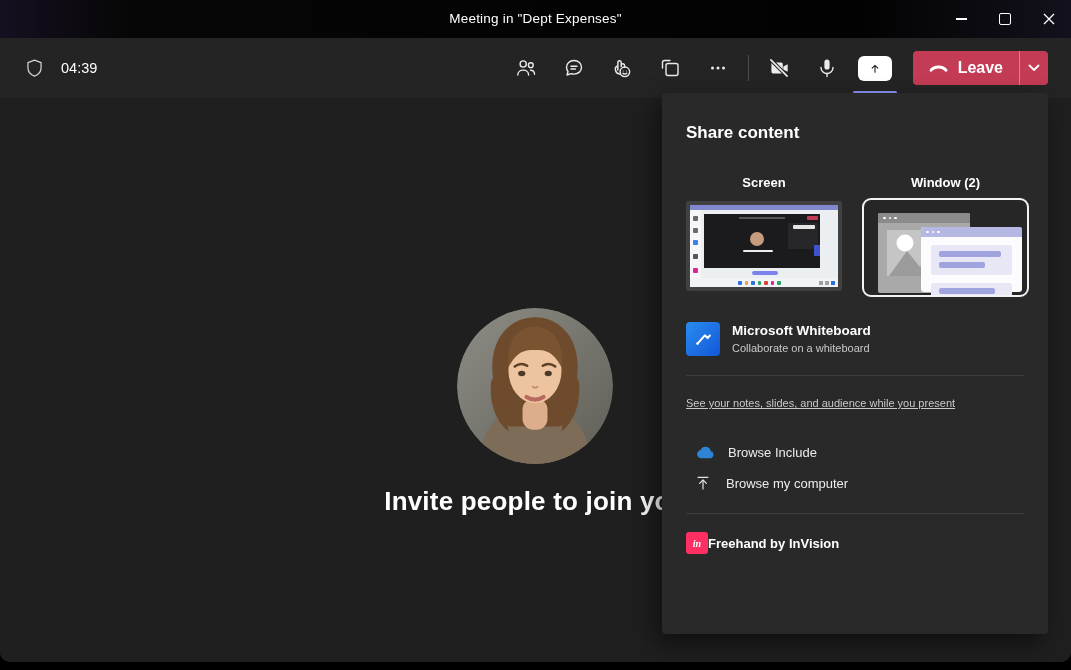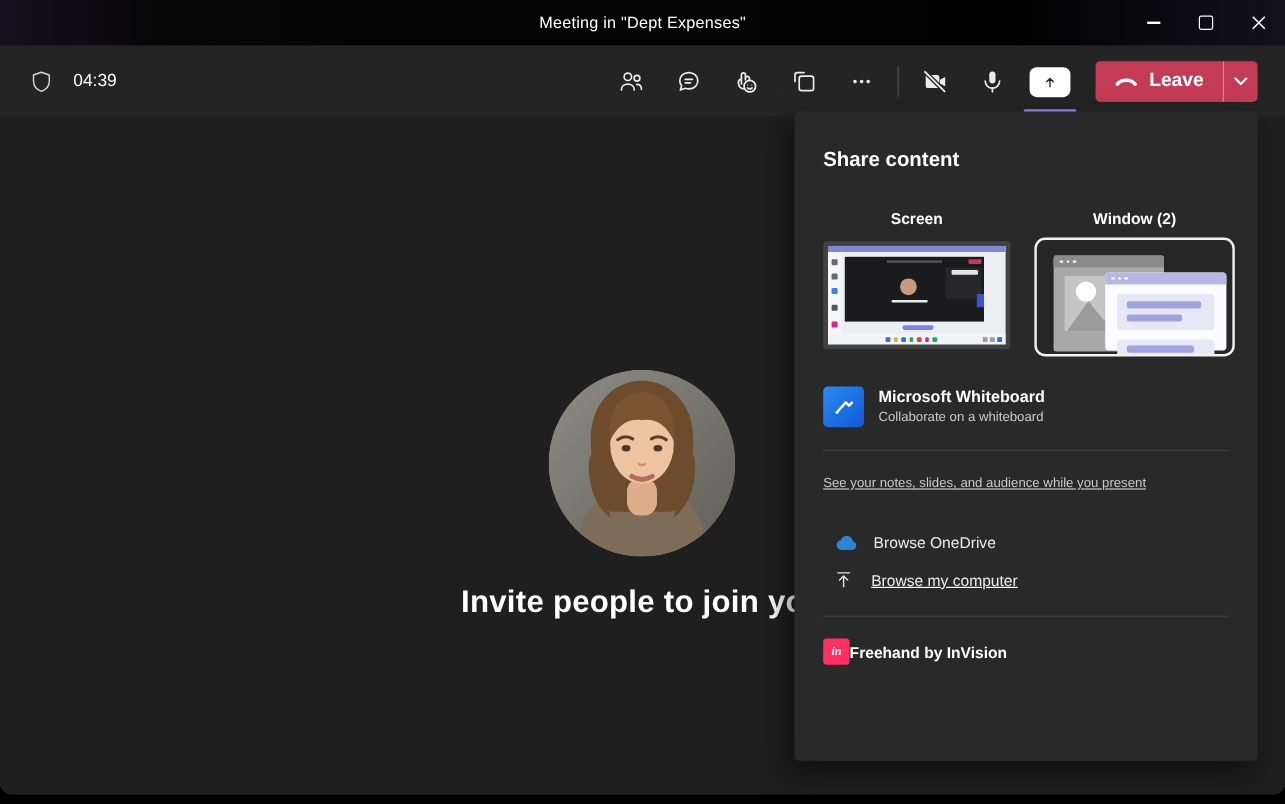--- a/index.html
+++ b/index.html
@@ -124,21 +124,21 @@
   .row-title{font-size:13.5px;font-weight:bold;line-height:17px;}
   .row-sub{font-size:11px;color:#c9c9c9;line-height:16px;margin-top:1px;}
   .hr{height:1px;background:#3e3e3e;margin-top:19px;}
   .section{margin-top:19px;}
   .section .row-sub{margin-top:4px;text-decoration:underline;}
   .no-files{font-size:13.5px;font-weight:bold;margin-top:26px;}
   .browse-row{display:flex;align-items:center;gap:14px;padding-left:8px;cursor:pointer;height:18px;}
   .browse-row svg{flex:none;}
   .browse-label{font-size:13px;color:#ececec;}
   .browse-one{margin-top:32px;}
-  .browse-comp{margin-top:13px;text-decoration:underline;}
+  .browse-comp{margin-top:13px;}
   .freehand-row{display:flex;align-items:center;margin-top:18px;cursor:pointer;}
   .iv-icon{
     width:22px;height:22px;border-radius:3px;flex:none;
     display:flex;align-items:center;justify-content:center;
     color:#fff;font-size:10px;font-weight:bold;font-style:italic;font-family:"Liberation Serif",serif;
   }
   .freehand-label{font-size:13px;font-weight:bold;}
 </style>
 </head>
 <body>
@@ -382,21 +382,21 @@
 
     <div class="section">
       <div class="row-sub">See your notes, slides, and audience while you present</div>
     </div>
 
 
     <div class="browse-row browse-one">
       <svg width="20" height="14" viewBox="0 0 24 16">
         <path d="M9.5 15.5 h9.8 a4.2 4.2 0 0 0 .8-8.3 A6.3 6.3 0 0 0 8 5.6 A4.9 4.9 0 0 0 9.5 15.5 Z" fill="#2e83d4"></path>
       </svg>
-      <span class="browse-label">Browse OneDrive</span>
+      <span class="browse-label">Browse Include</span>
     </div>
 
     <div class="browse-row browse-comp">
       <svg width="18" height="18" viewBox="0 0 24 24">
         <g fill="none" stroke="#e3e3e3" stroke-width="1.6" stroke-linecap="round" stroke-linejoin="round">
           <path d="M5.5 4.5 H18.5"></path>
           <path d="M12 20 V8.5"></path>
           <path d="M7.5 12.5 L12 8 l4.5 4.5"></path>
         </g>
       </svg>

